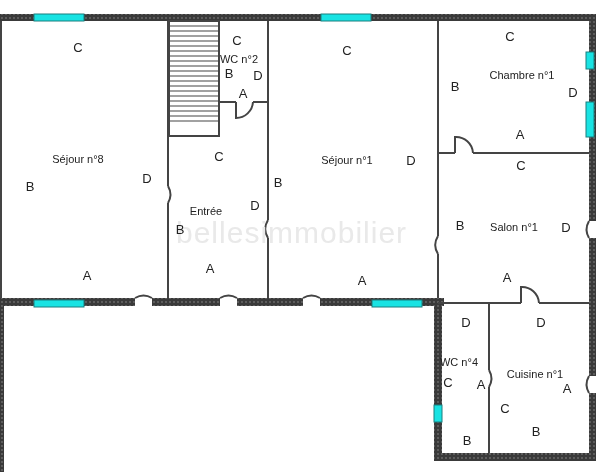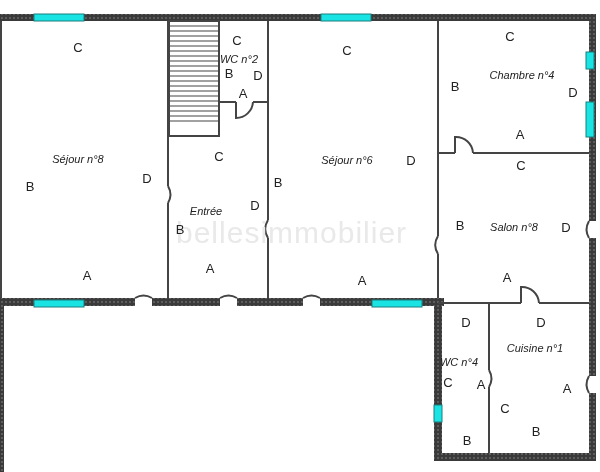--- a/index.html
+++ b/index.html
@@ -1,21 +1,21 @@
 <!DOCTYPE html>
 <html><head>
 <meta charset="utf-8">
 <style>
   html, body { margin: 0; padding: 0; background: #ffffff; }
   body { width: 600px; height: 472px; position: relative; overflow: hidden;
          font-family: "Liberation Sans", sans-serif; }
   #plan { position: absolute; left: 0; top: 0; width: 600px; height: 472px; }
   .lbl { position: absolute; color: #222; font-size: 13px; line-height: 1;
          white-space: nowrap; transform: translate(-50%, -50%); }
-  .room-name { font-size: 11px; color: #222; font-style: italic; }
+  .room-name { font-size: 11px; color: #222; }
   .watermark { position: absolute; left: 176px; top: 216px; color: #e9e9e9;
                font-size: 30px; letter-spacing: 1px; pointer-events: none; }
 </style>
 </head>
 <body>
 
 <svg id="plan" viewBox="0 0 600 472" xmlns="http://www.w3.org/2000/svg">
   <defs>
     <pattern id="dots" width="4" height="4" patternUnits="userSpaceOnUse">
       <rect width="4" height="4" fill="#3a3a3a"></rect>
@@ -131,50 +131,50 @@
 
 <div>
   <span class="lbl room-name" style="left:206px;top:211px">Entrée</span>
   <span class="lbl" style="left:219px;top:156px">C</span>
   <span class="lbl" style="left:180px;top:229px">B</span>
   <span class="lbl" style="left:255px;top:205px">D</span>
   <span class="lbl" style="left:210px;top:268px">A</span>
 </div>
 
 <div>
-  <span class="lbl room-name" style="left:347px;top:160px">Séjour n°6</span>
+  <span class="lbl room-name" style="left:347px;top:160px">Séjour n°1</span>
   <span class="lbl" style="left:347px;top:50px">C</span>
   <span class="lbl" style="left:278px;top:182px">B</span>
   <span class="lbl" style="left:411px;top:160px">D</span>
   <span class="lbl" style="left:362px;top:280px">A</span>
 </div>
 
 <div>
-  <span class="lbl room-name" style="left:522px;top:75px">Chambre n°4</span>
+  <span class="lbl room-name" style="left:522px;top:75px">Chambre n°1</span>
   <span class="lbl" style="left:510px;top:36px">C</span>
   <span class="lbl" style="left:455px;top:86px">B</span>
   <span class="lbl" style="left:573px;top:92px">D</span>
   <span class="lbl" style="left:520px;top:134px">A</span>
 </div>
 
 <div>
-  <span class="lbl room-name" style="left:514px;top:227px">Salon n°8</span>
+  <span class="lbl room-name" style="left:514px;top:227px">Salon n°1</span>
   <span class="lbl" style="left:521px;top:165px">C</span>
   <span class="lbl" style="left:460px;top:225px">B</span>
   <span class="lbl" style="left:566px;top:227px">D</span>
   <span class="lbl" style="left:507px;top:277px">A</span>
 </div>
 
 <div>
   <span class="lbl room-name" style="left:459px;top:362px">WC n°4</span>
   <span class="lbl" style="left:466px;top:322px">D</span>
   <span class="lbl" style="left:448px;top:382px">C</span>
   <span class="lbl" style="left:481px;top:384px">A</span>
   <span class="lbl" style="left:467px;top:440px">B</span>
 </div>
 
 <div>
-  <span class="lbl room-name" style="left:535px;top:348px">Cuisine n°1</span>
+  <span class="lbl room-name" style="left:535px;top:374px">Cuisine n°1</span>
   <span class="lbl" style="left:541px;top:322px">D</span>
   <span class="lbl" style="left:505px;top:408px">C</span>
   <span class="lbl" style="left:567px;top:388px">A</span>
   <span class="lbl" style="left:536px;top:431px">B</span>
 </div>
 
 </body></html>

